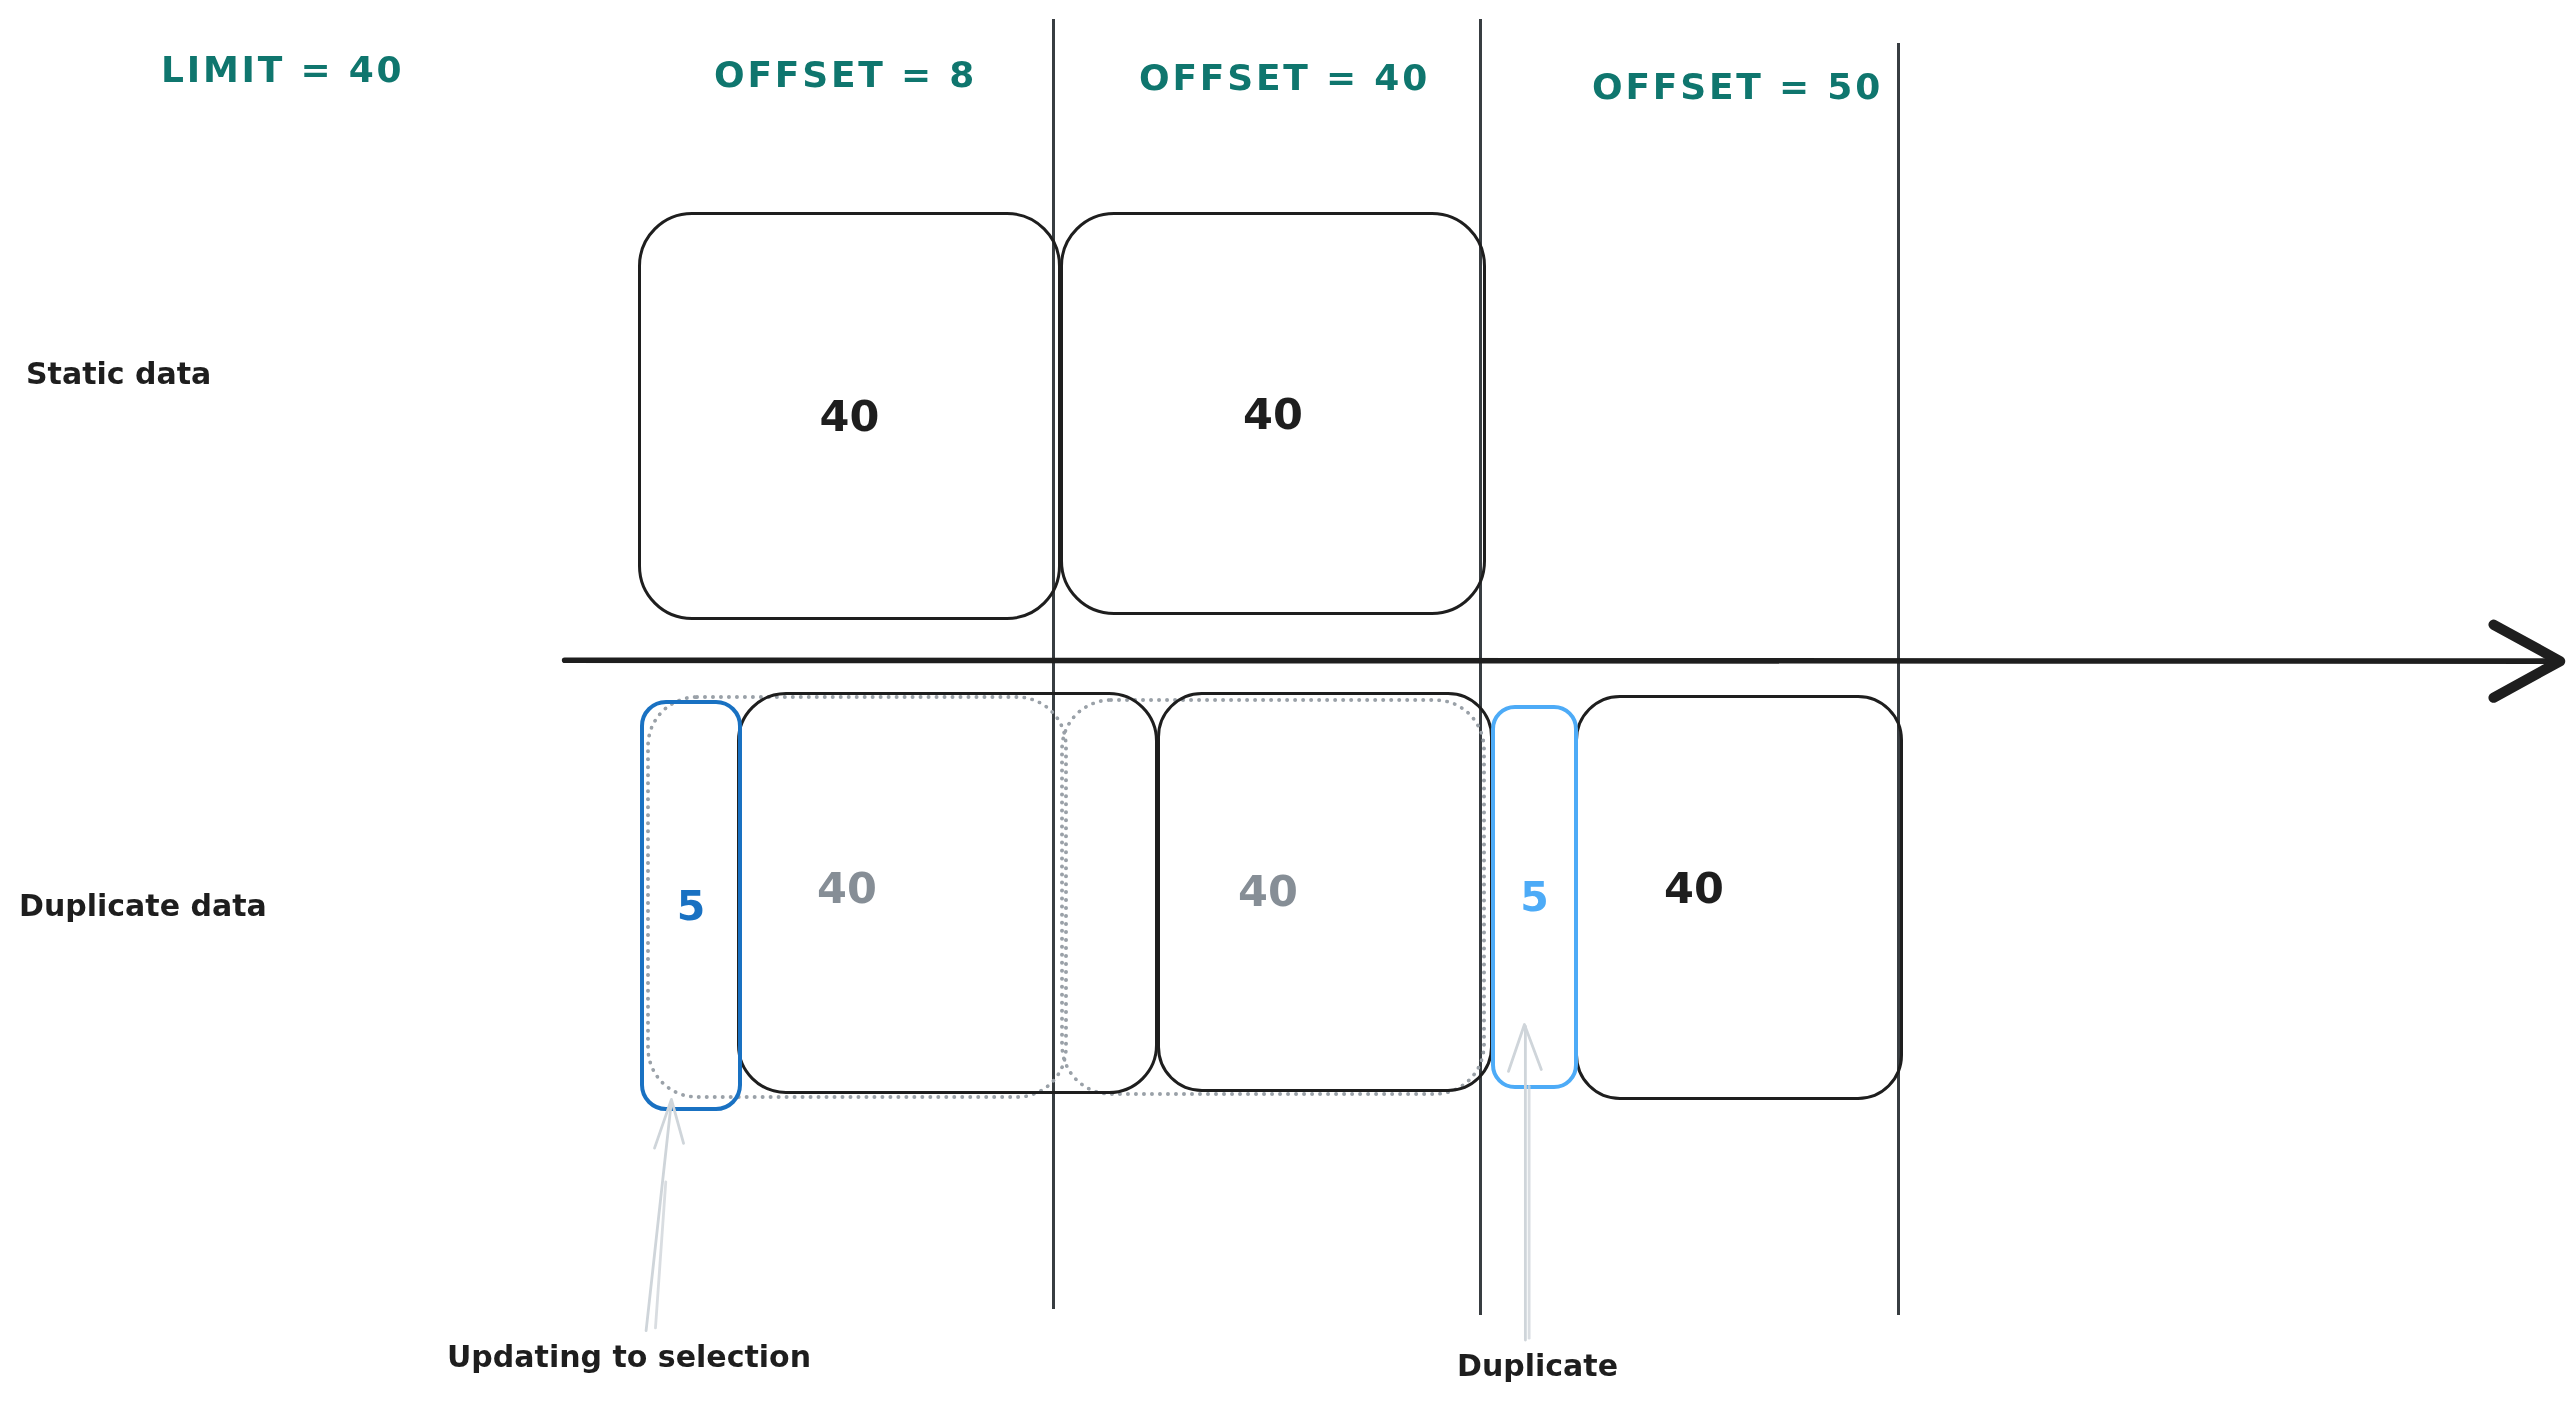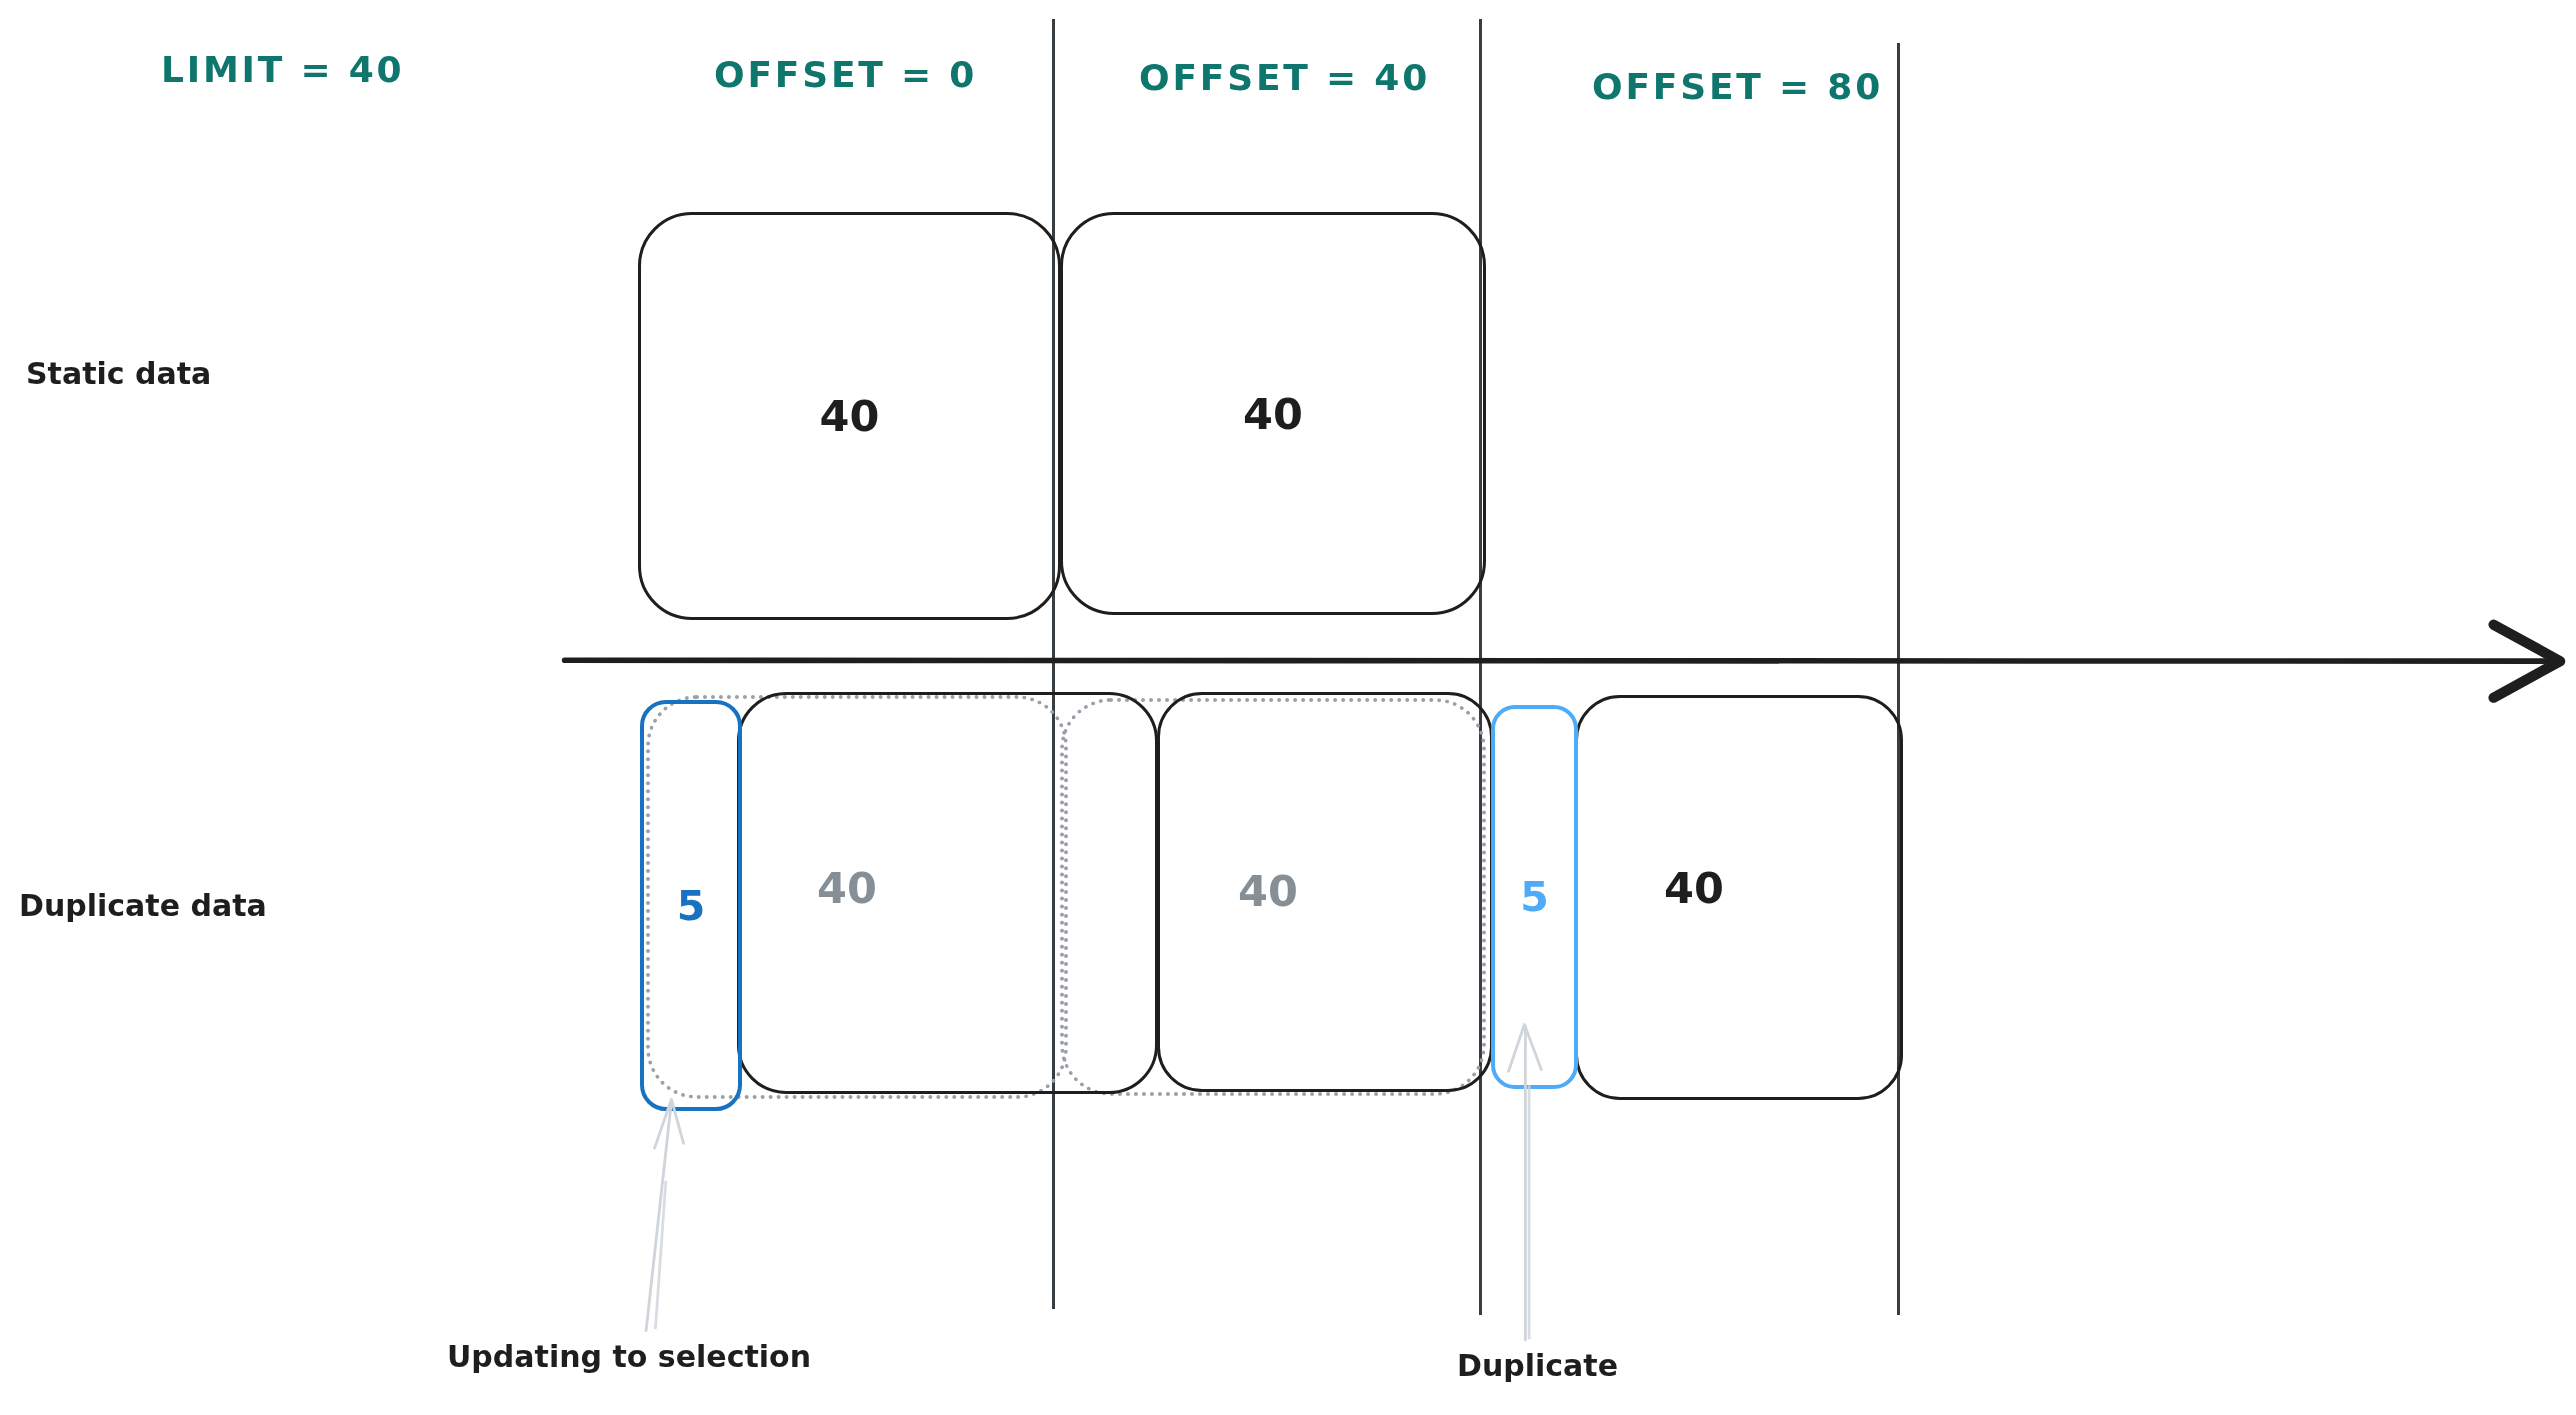--- a/index.html
+++ b/index.html
@@ -87,23 +87,23 @@
     pointer-events: none;
     z-index: 10;
   }
 </style>
 </head>
 <body>
 
 <div id="canvas">
 
   <div class="hdr" style="left:161px; top:49px;">LIMIT = 40</div>
-  <div class="hdr" style="left:714px; top:54px;">OFFSET = 0</div>
+  <div class="hdr" style="left:714px; top:54px;">OFFSET = 8</div>
   <div class="hdr" style="left:1139px; top:57px;text-align:center;">OFFSET = 40</div>
-  <div class="hdr" style="left:1592px; top:66px;">OFFSET = 80</div>
+  <div class="hdr" style="left:1592px; top:66px;">OFFSET = 50</div>
 
   <div class="vsep" style="left:1052px; top:19px; height:1290px;"></div>
   <div class="vsep" style="left:1479px; top:19px; height:1296px;"></div>
   <div class="vsep" style="left:1897px; top:43px; height:1272px;"></div>
 
   <div class="lbl" style="left:26px; top:356px;">Static data</div>
   <div class="lbl" style="left:19px; top:888px;">Duplicate data</div>
 
   <div class="box" style="left:638px; top:212px; width:417px; height:402px;">
     <span class="count">40</span>

